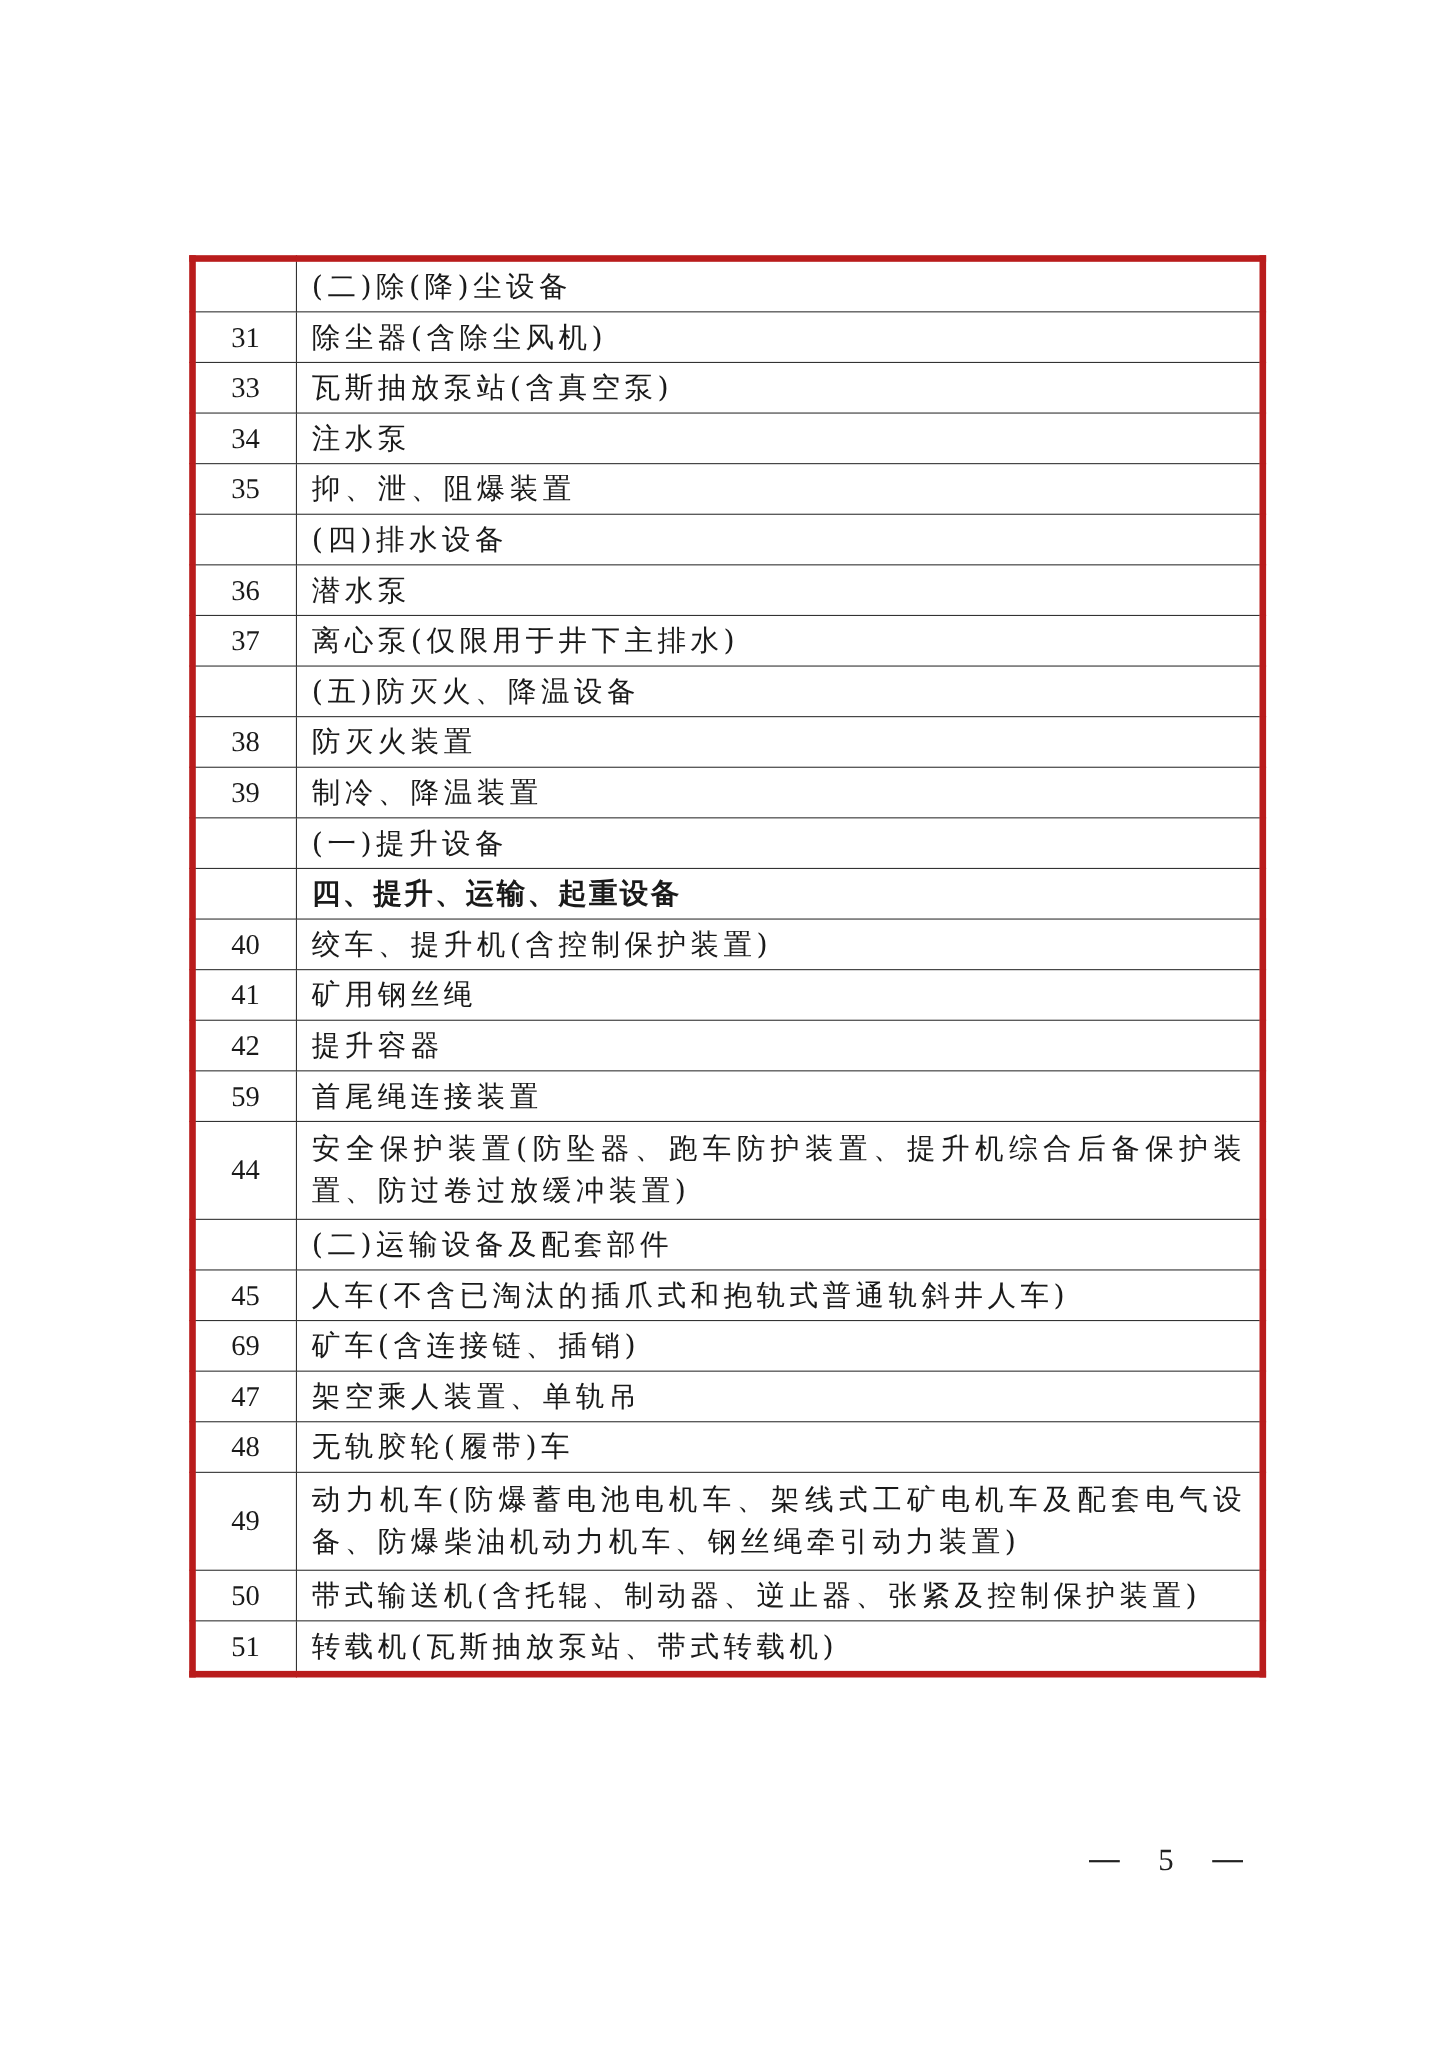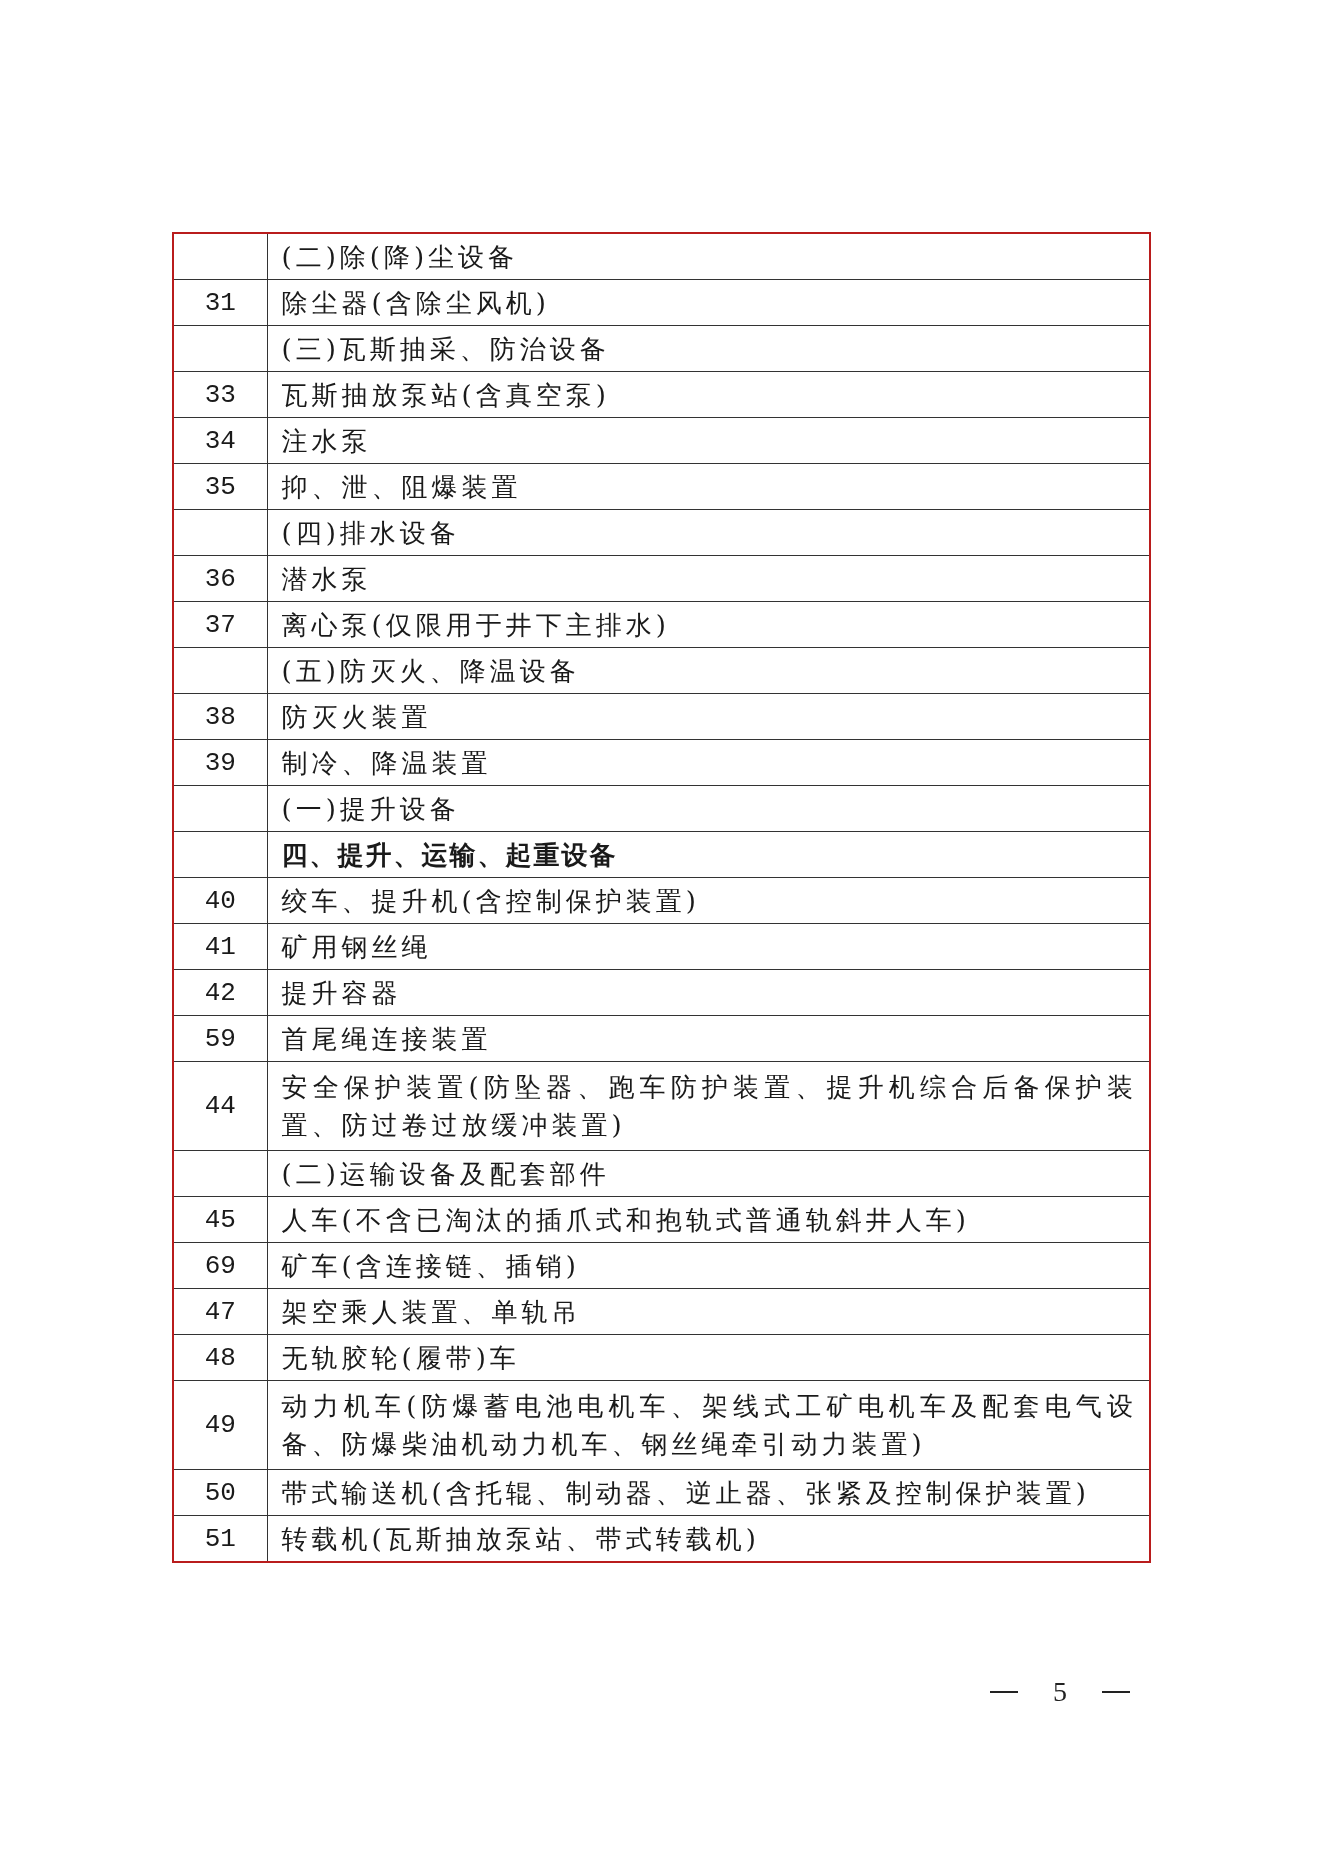--- a/index.html
+++ b/index.html
@@ -22,36 +22,36 @@
       height: 1871px;
       background: #fff;
     }
     table.equip {
       position: absolute;
       left: 172px;
       top: 232px;
       width: 979px;
       border-collapse: collapse;
       table-layout: fixed;
-      border: 2px solid #b91c1c;
+      border: 6px solid #b91c1c;
     }
     table.equip col.c-num { width: 94px; }
     table.equip col.c-name { width: auto; }
     table.equip td {
       border: 1.5px solid #333;
       padding: 0;
       vertical-align: middle;
       font-size: 26px;
       line-height: 38px;
     }
     table.equip tr.single td { height: 45px; }
     table.equip tr.double td { height: 84px; }
     td.num {
       text-align: center;
-      font-family: Liberation Mono, monospace;
+      font-family: Liberation Serif, serif;
       font-size: 27px;
       letter-spacing: 0px;
     }
     td.name {
       padding-left: 14px !important;
       padding-right: 12px !important;
       letter-spacing: 4px;
       text-align: justify;
     }
     tr.double td.name {
@@ -98,24 +98,20 @@
     </colgroup>
     <tbody>
       <tr class="single section">
         <td class="num"></td>
         <td class="name">(二)除(降)尘设备</td>
       </tr>
       <tr class="single">
         <td class="num">31</td>
         <td class="name">除尘器(含除尘风机)</td>
       </tr>
-      <tr class="single section">
-        <td class="num"></td>
-        <td class="name">(三)瓦斯抽采、防治设备</td>
-      </tr>
       <tr class="single">
         <td class="num">33</td>
         <td class="name">瓦斯抽放泵站(含真空泵)</td>
       </tr>
       <tr class="single">
         <td class="num">34</td>
         <td class="name">注水泵</td>
       </tr>
       <tr class="single">
         <td class="num">35</td>

